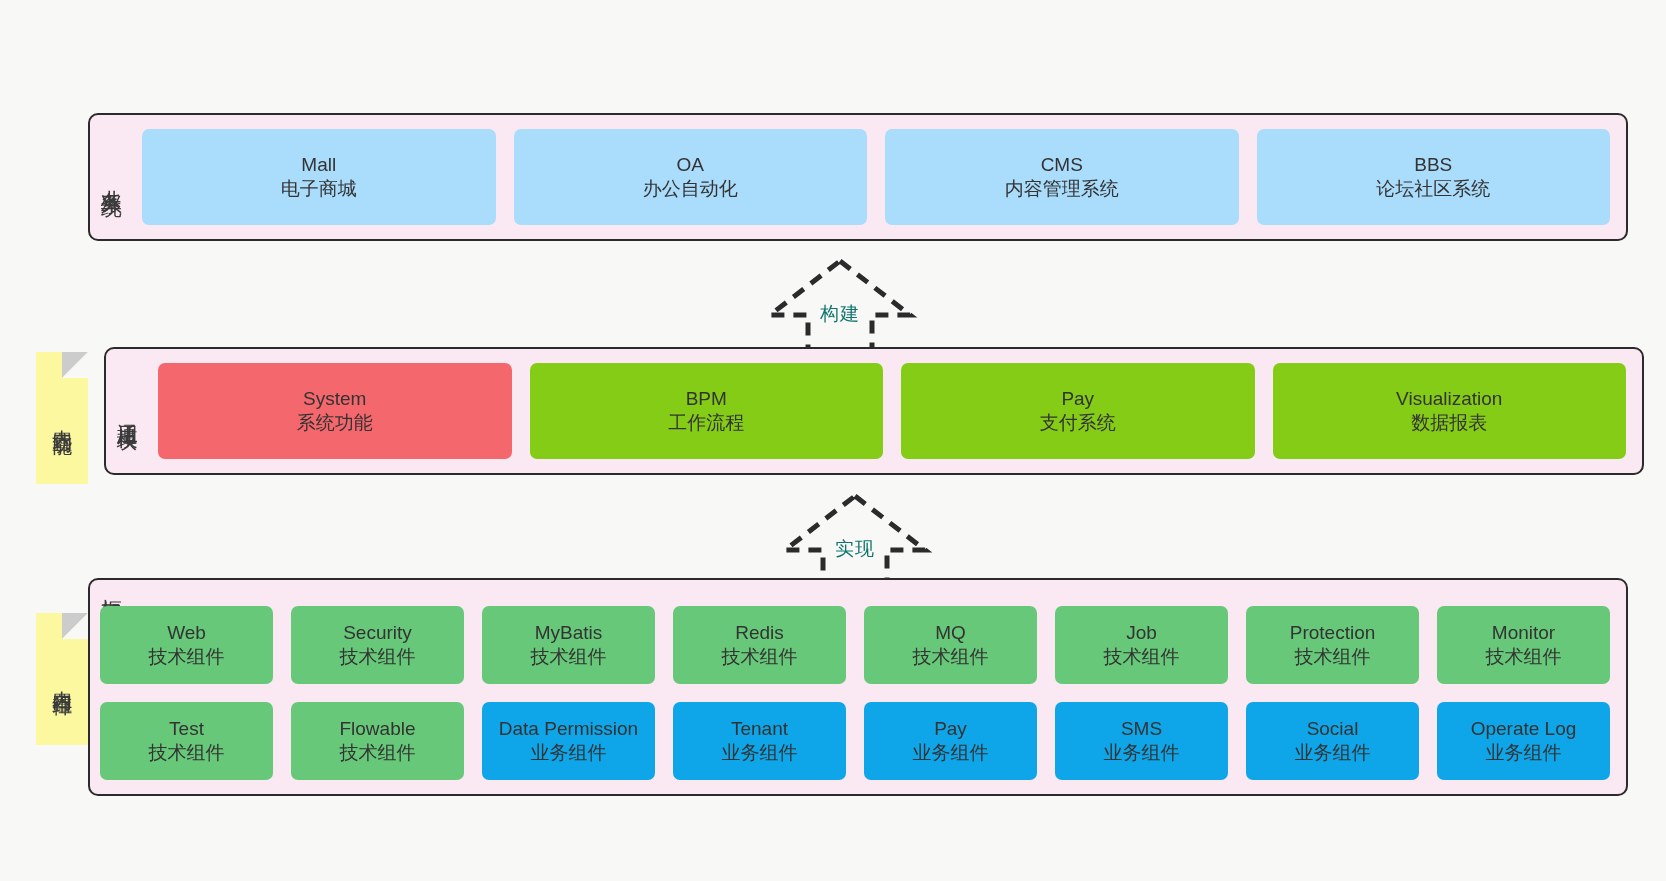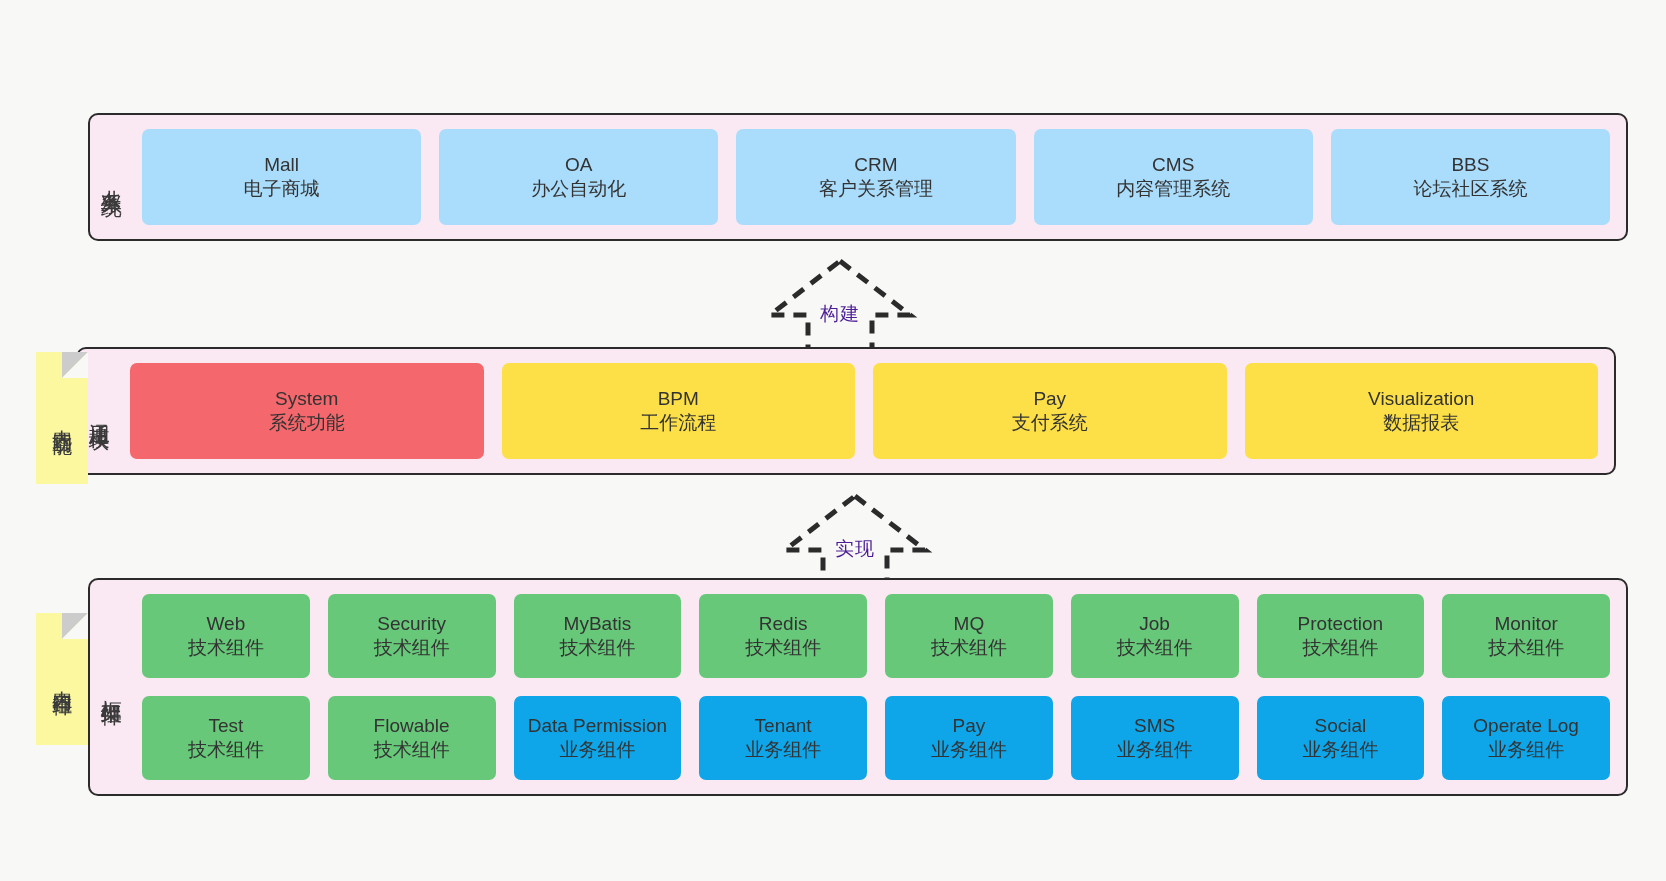--- a/index.html
+++ b/index.html
@@ -66,21 +66,21 @@
     color:#333333;
     padding:13px 6px;
     box-sizing:border-box;
     min-width:0;
   }
   .tile .t-en{display:block;}
   .tile .t-cn{display:block;}
 
   .c-blue{background:#aadcfb;}
   .c-red{background:#f4676c;}
-  .c-pink{background:#fde047;}
+  .c-pink{background:#84cc16;}
   .c-green{background:#66c878;}
   .c-lgreen{background:#0ea5e9;}
 
   
   .note{
     position:absolute;
     background:#fbf8a0;
     box-sizing:border-box;
     display:flex;
     align-items:center;
@@ -117,44 +117,40 @@
     width:160px;
     height:100px;
   }
   .arrow svg{display:block;width:160px;height:100px;}
   .arrow .a-label{
     position:absolute;
     left:0;right:0;
     top:46px;
     text-align:center;
     font-size:19px;
-    color:#4c1d95;
+    color:#0f766e;
     letter-spacing:1px;
   }
 </style>
 </head>
 <body>
 
 <div class="canvas">
 
   <div class="layer" id="layer-business" style="left:88px; top:113px; width:1540px; height:128px;">
     <div class="layer-title">业务系统</div>
     <div class="tiles">
       <div class="tile-row">
         <div class="tile c-blue">
           <span class="t-en">Mall</span>
           <span class="t-cn">电子商城</span>
         </div>
         <div class="tile c-blue">
           <span class="t-en">OA</span>
           <span class="t-cn">办公自动化</span>
-        </div>
-        <div class="tile c-blue">
-          <span class="t-en">CRM</span>
-          <span class="t-cn">客户关系管理</span>
         </div>
         <div class="tile c-blue">
           <span class="t-en">CMS</span>
           <span class="t-cn">内容管理系统</span>
         </div>
         <div class="tile c-blue">
           <span class="t-en">BBS</span>
           <span class="t-cn">论坛社区系统</span>
         </div>
       </div>
@@ -165,21 +161,21 @@
     <svg viewBox="0 0 160 100" xmlns="http://www.w3.org/2000/svg">
       <path d="M 80 6 L 150 60 L 112 60 L 112 96 L 48 96 L 48 60 L 10 60 Z" fill="none" stroke="#2b2b2b" stroke-width="5" stroke-dasharray="13,9" stroke-linejoin="miter"></path>
     </svg>
     <div class="a-label">构建</div>
   </div>
 
   <div class="note" style="left:36px; top:352px; width:52px; height:132px;">
     <span>内置功能</span>
   </div>
 
-  <div class="layer" id="layer-module" style="left:76px; top:347px; width:1540px; height:128px;">
+  <div class="layer" id="layer-module" style="left:104px; top:347px; width:1540px; height:128px;">
     <div class="layer-title">通用模块</div>
     <div class="tiles">
       <div class="tile-row">
         <div class="tile c-red">
           <span class="t-en">System</span>
           <span class="t-cn">系统功能</span>
         </div>
         <div class="tile c-pink">
           <span class="t-en">BPM</span>
           <span class="t-cn">工作流程</span>
@@ -200,21 +196,21 @@
     <svg viewBox="0 0 160 100" xmlns="http://www.w3.org/2000/svg">
       <path d="M 80 6 L 150 60 L 112 60 L 112 96 L 48 96 L 48 60 L 10 60 Z" fill="none" stroke="#2b2b2b" stroke-width="5" stroke-dasharray="13,9" stroke-linejoin="miter"></path>
     </svg>
     <div class="a-label">实现</div>
   </div>
 
   <div class="note" style="left:36px; top:613px; width:52px; height:132px;">
     <span>内置组件</span>
   </div>
 
-  <div class="layer" id="layer-framework" style="left:88px; top:578px; width:1540px; height:218px;">
+  <div class="layer" id="layer-framework" style="left:88px; top:578px; width:1540px; height:218px;flex-direction:column;">
     <div class="layer-title">框架组件</div>
     <div class="tiles">
 
       <div class="tile-row">
         <div class="tile c-green">
           <span class="t-en">Web</span>
           <span class="t-cn">技术组件</span>
         </div>
         <div class="tile c-green">
           <span class="t-en">Security</span>

